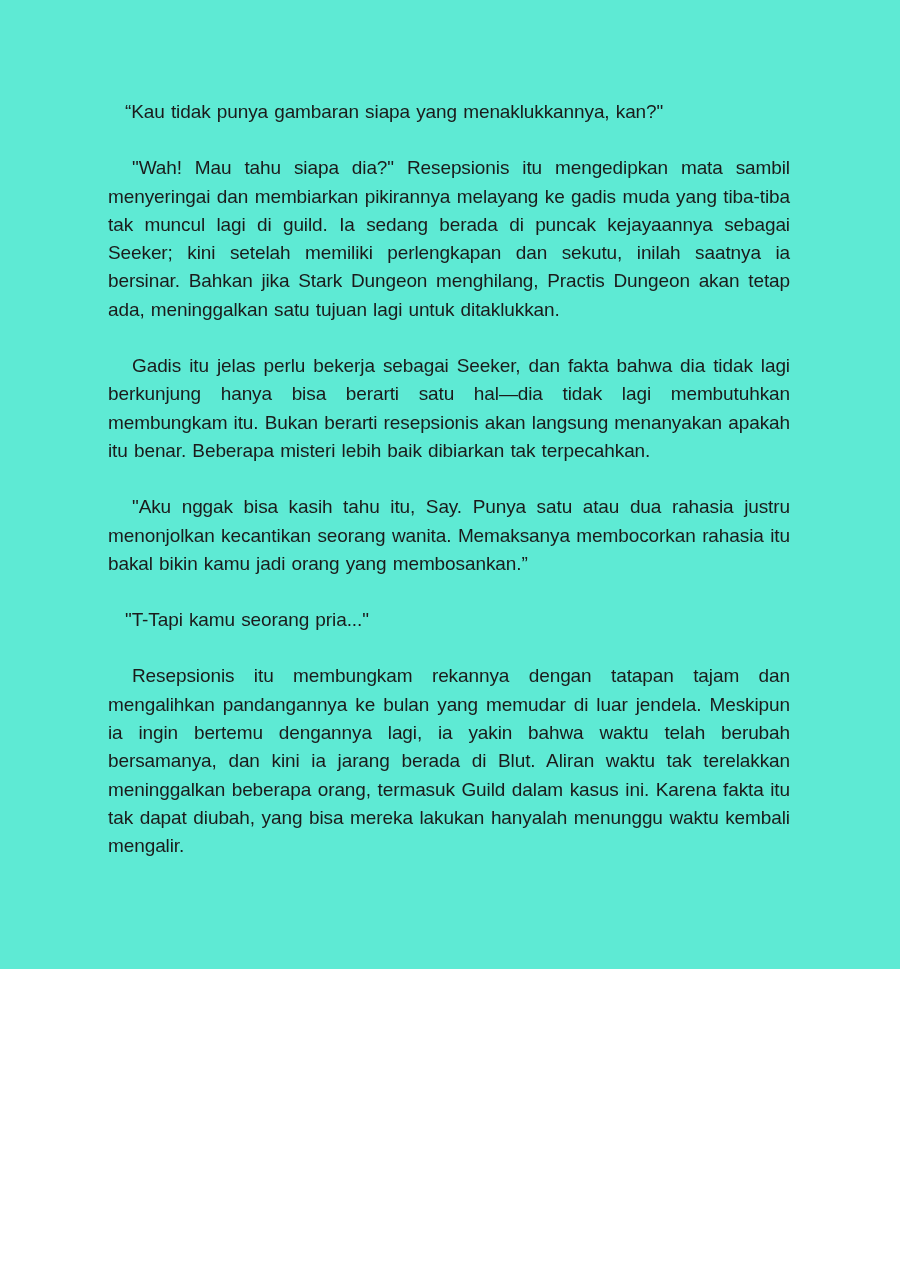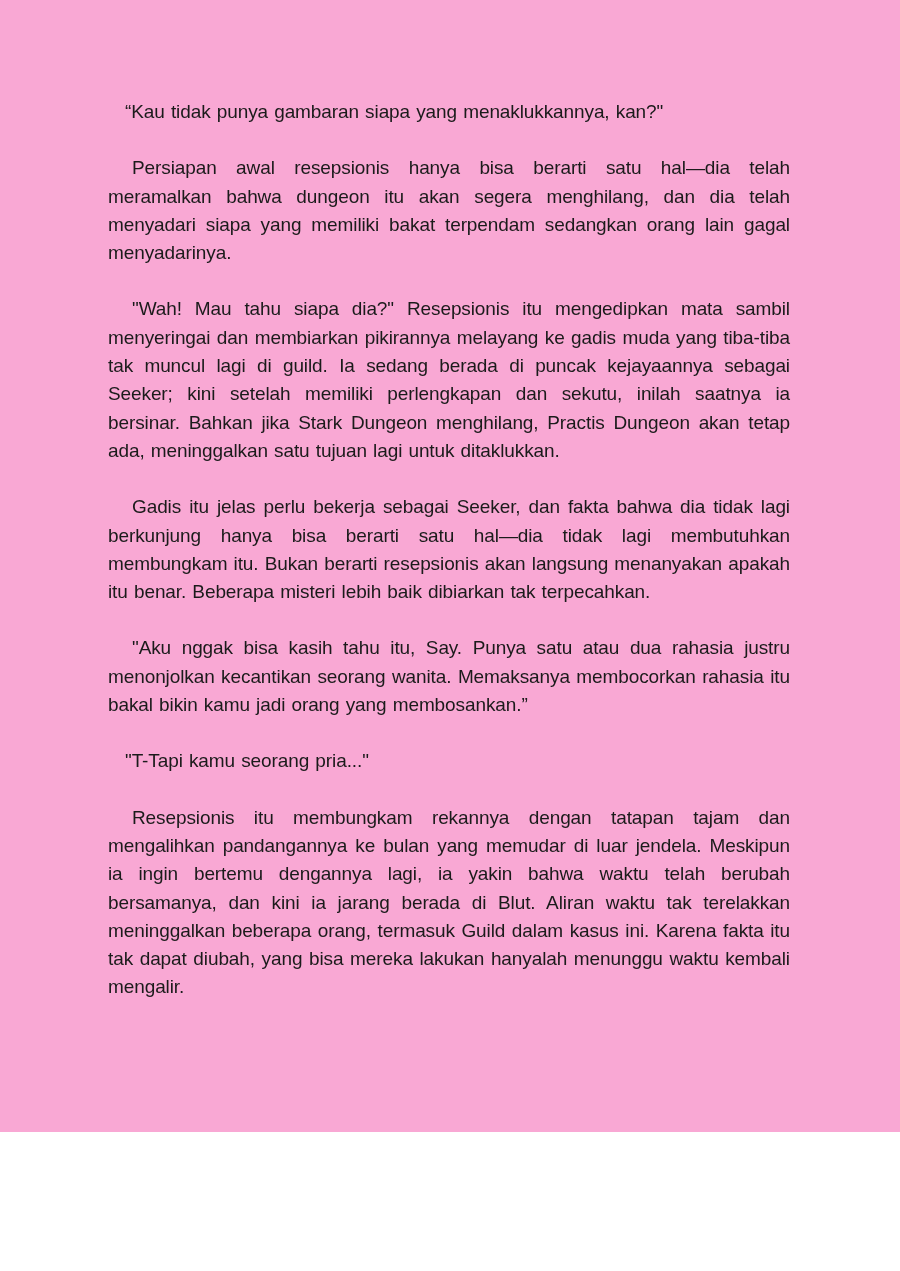--- a/index.html
+++ b/index.html
@@ -3,22 +3,22 @@
 <meta charset="utf-8">
 <style>
   html, body {
     margin: 0;
     padding: 0;
     background: #ffffff;
   }
   .page {
     position: relative;
     width: 900px;
-    height: 1132px;
-    background: #f9a8d4;
+    height: 969px;
+    background: #5eead4;
     overflow: hidden;
     font-family: "Liberation Sans", "DejaVu Sans", sans-serif;
   }
   .text-block {
     position: absolute;
     left: 108px;
     top: 98px;
     width: 682px;
     color: #1b1b1b;
     font-size: 19px;
@@ -35,20 +35,19 @@
     text-align: left;
     text-indent: 17px;
   }
 </style>
 </head>
 <body>
 
 <div class="page">
   <div class="text-block">
     <p class="dialogue-single">“Kau tidak punya gambaran siapa yang menaklukkannya, kan?"</p>
-    <p>Persiapan awal resepsionis hanya bisa berarti satu hal—dia telah meramalkan bahwa dungeon itu akan segera menghilang, dan dia telah menyadari siapa yang memiliki bakat terpendam sedangkan orang lain gagal menyadarinya.</p>
     <p>"Wah! Mau tahu siapa dia?" Resepsionis itu mengedipkan mata sambil menyeringai dan membiarkan pikirannya melayang ke gadis muda yang tiba-tiba tak muncul lagi di guild. Ia sedang berada di puncak kejayaannya sebagai Seeker; kini setelah memiliki perlengkapan dan sekutu, inilah saatnya ia bersinar. Bahkan jika Stark Dungeon menghilang, Practis Dungeon akan tetap ada, meninggalkan satu tujuan lagi untuk ditaklukkan.</p>
     <p>Gadis itu jelas perlu bekerja sebagai Seeker, dan fakta bahwa dia tidak lagi berkunjung hanya bisa berarti satu hal—dia tidak lagi membutuhkan membungkam itu. Bukan berarti resepsionis akan langsung menanyakan apakah itu benar. Beberapa misteri lebih baik dibiarkan tak terpecahkan.</p>
     <p>"Aku nggak bisa kasih tahu itu, Say. Punya satu atau dua rahasia justru menonjolkan kecantikan seorang wanita. Memaksanya membocorkan rahasia itu bakal bikin kamu jadi orang yang membosankan.”</p>
     <p class="dialogue-single">"T-Tapi kamu seorang pria..."</p>
     <p>Resepsionis itu membungkam rekannya dengan tatapan tajam dan mengalihkan pandangannya ke bulan yang memudar di luar jendela. Meskipun ia ingin bertemu dengannya lagi, ia yakin bahwa waktu telah berubah bersamanya, dan kini ia jarang berada di Blut. Aliran waktu tak terelakkan meninggalkan beberapa orang, termasuk Guild dalam kasus ini. Karena fakta itu tak dapat diubah, yang bisa mereka lakukan hanyalah menunggu waktu kembali mengalir.</p>
   </div>
 </div>
 
 </body></html>

